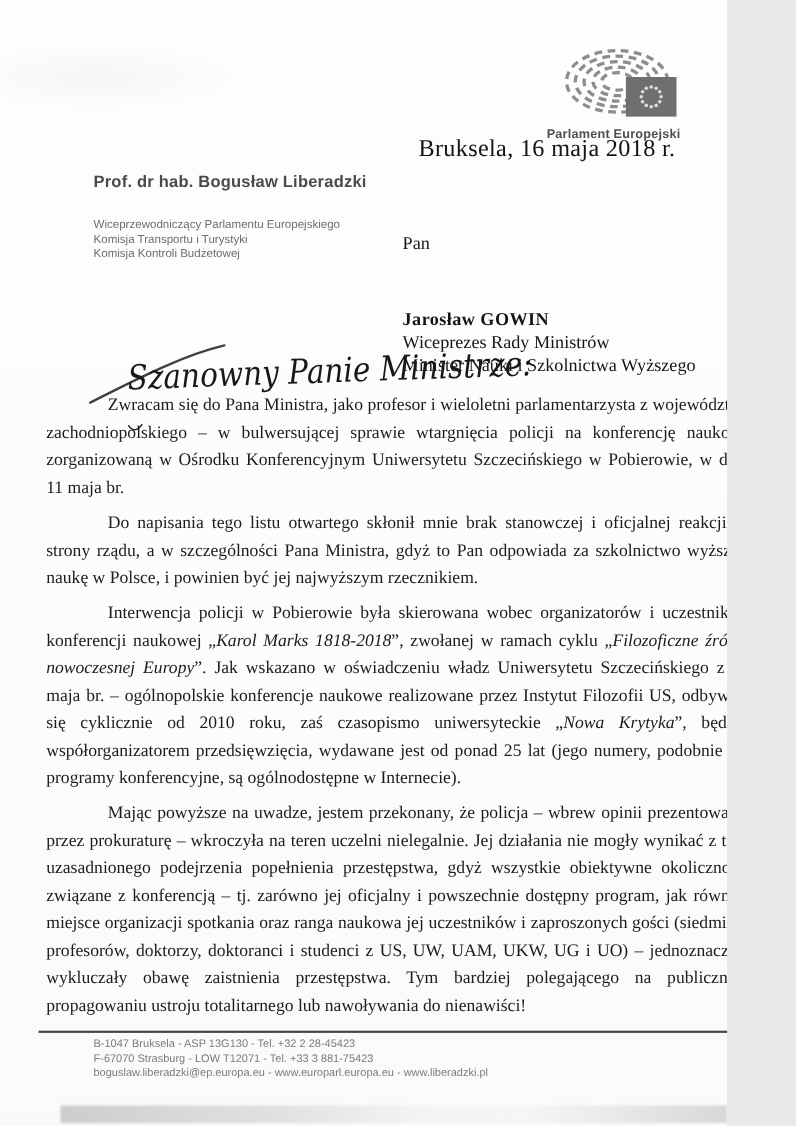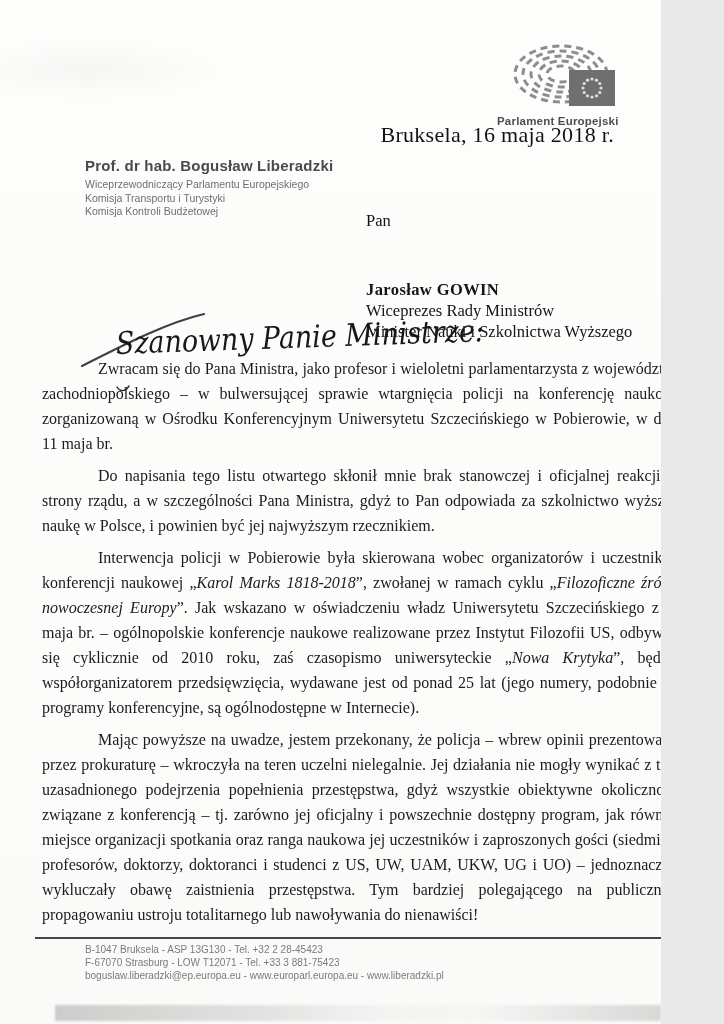--- a/index.html
+++ b/index.html
@@ -38,21 +38,21 @@
 
   .sender {
     position: absolute; top: 157px; left: 85px;
     font-family: "Liberation Sans", sans-serif;
   }
   .sender-name {
     font-size: 15px; font-weight: bold; color: #4a4a4a;
     letter-spacing: 0.2px;
     text-align: right;
   }
-  .sender-titles { margin-top: 4px; }
+  .sender-titles { margin-top: 24px; }
   .sender-title {
     font-size: 10.5px; line-height: 13.5px; color: #6e6e6e;
   }
 
   .recipient {
     position: absolute; top: 210px; left: 366px;
     font-size: 16.5px; line-height: 21px; color: #141414;
   }
   .recipient .bold { font-weight: bold; letter-spacing: 0.4px; margin-top: 48px; }
 

